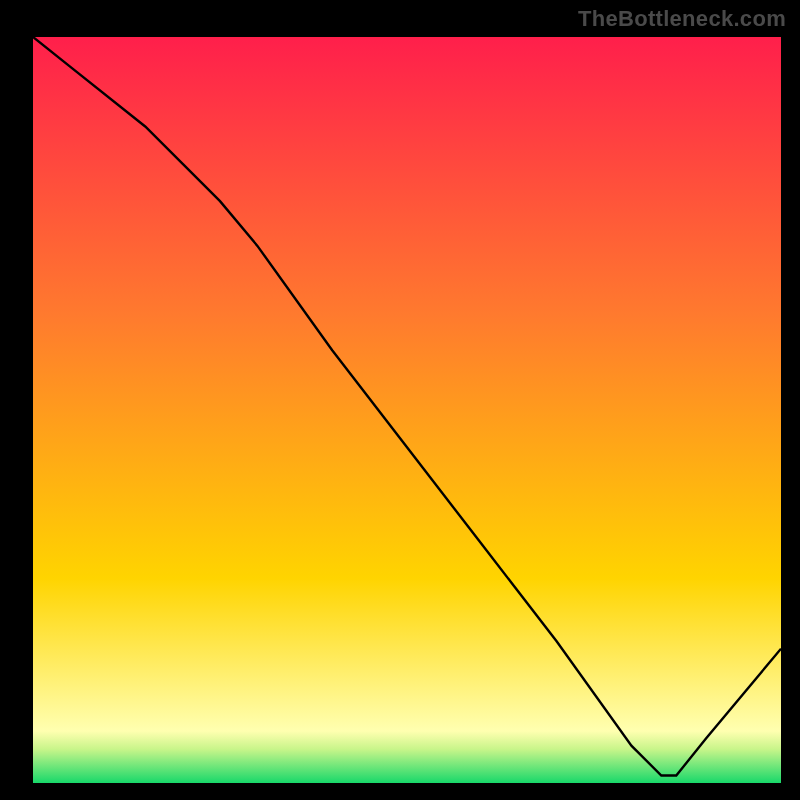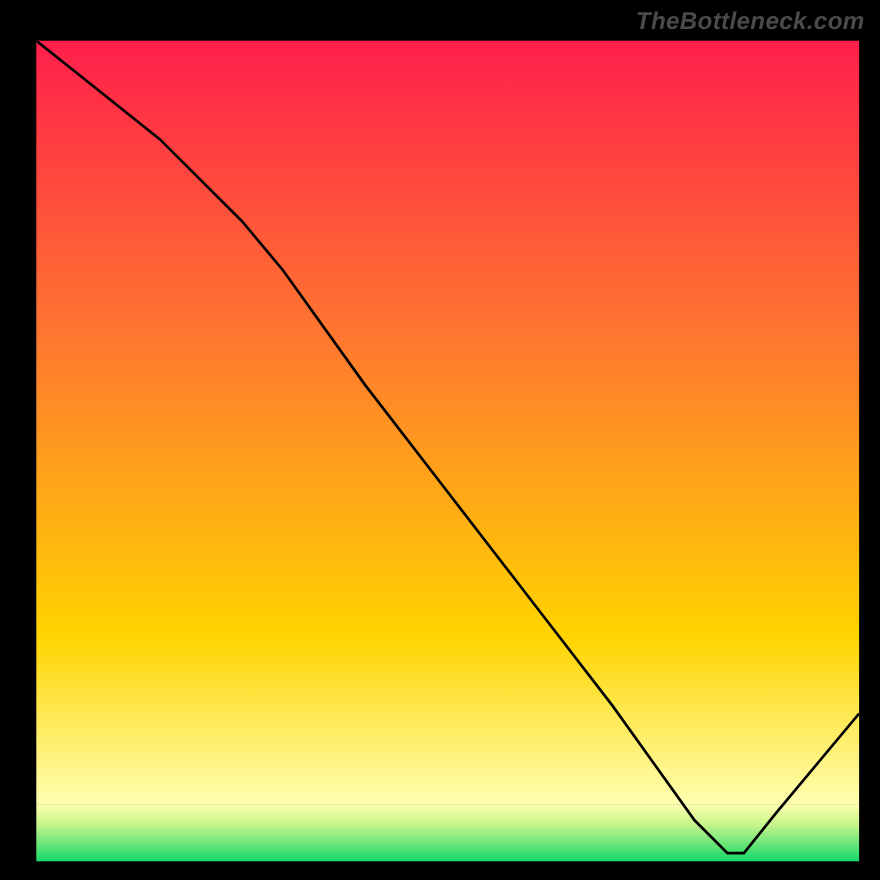--- a/index.html
+++ b/index.html
@@ -8,21 +8,20 @@
     width: 800px;
     height: 800px;
     background: #000000;
     font-family: Arial, Helvetica, sans-serif;
     overflow: hidden;
   }
   .container {
     position: relative;
     width: 800px;
     height: 800px;
-    font-style: italic;
   }
   .attribution {
     position: absolute;
     top: 6px;
     right: 14px;
     color: #4a4a4a;
     font-size: 22px;
     font-weight: 600;
     letter-spacing: 0.3px;
   }

